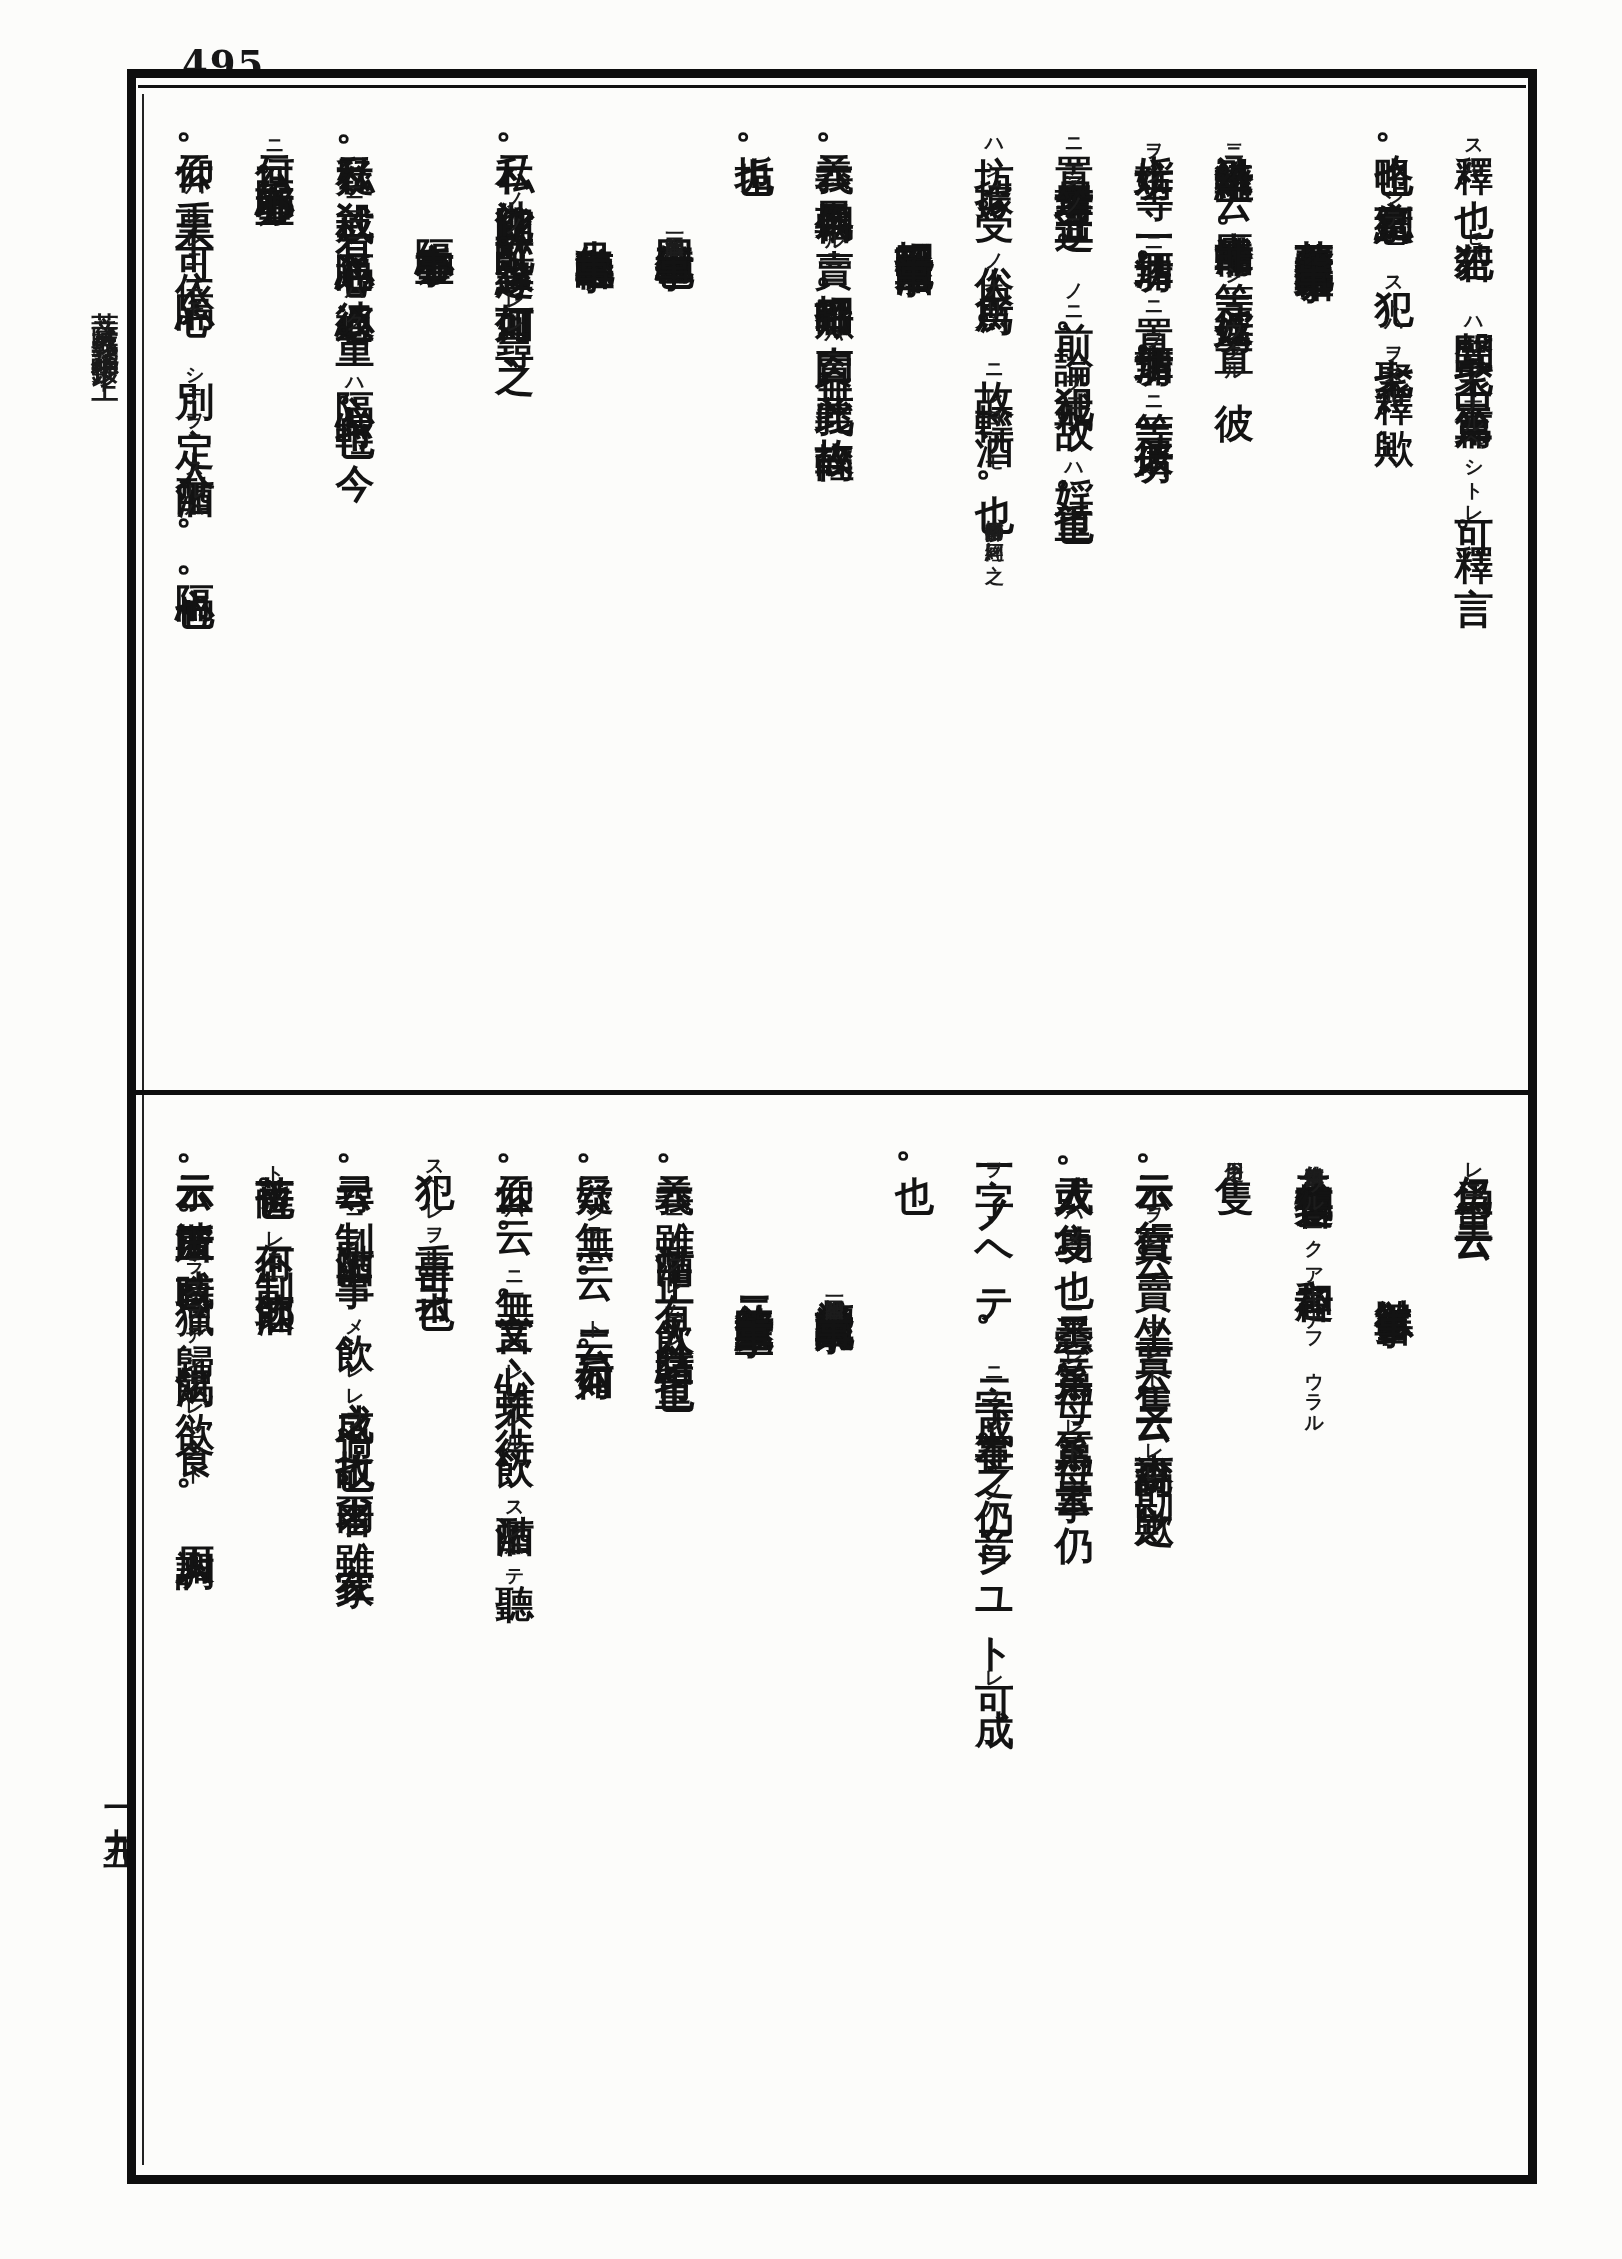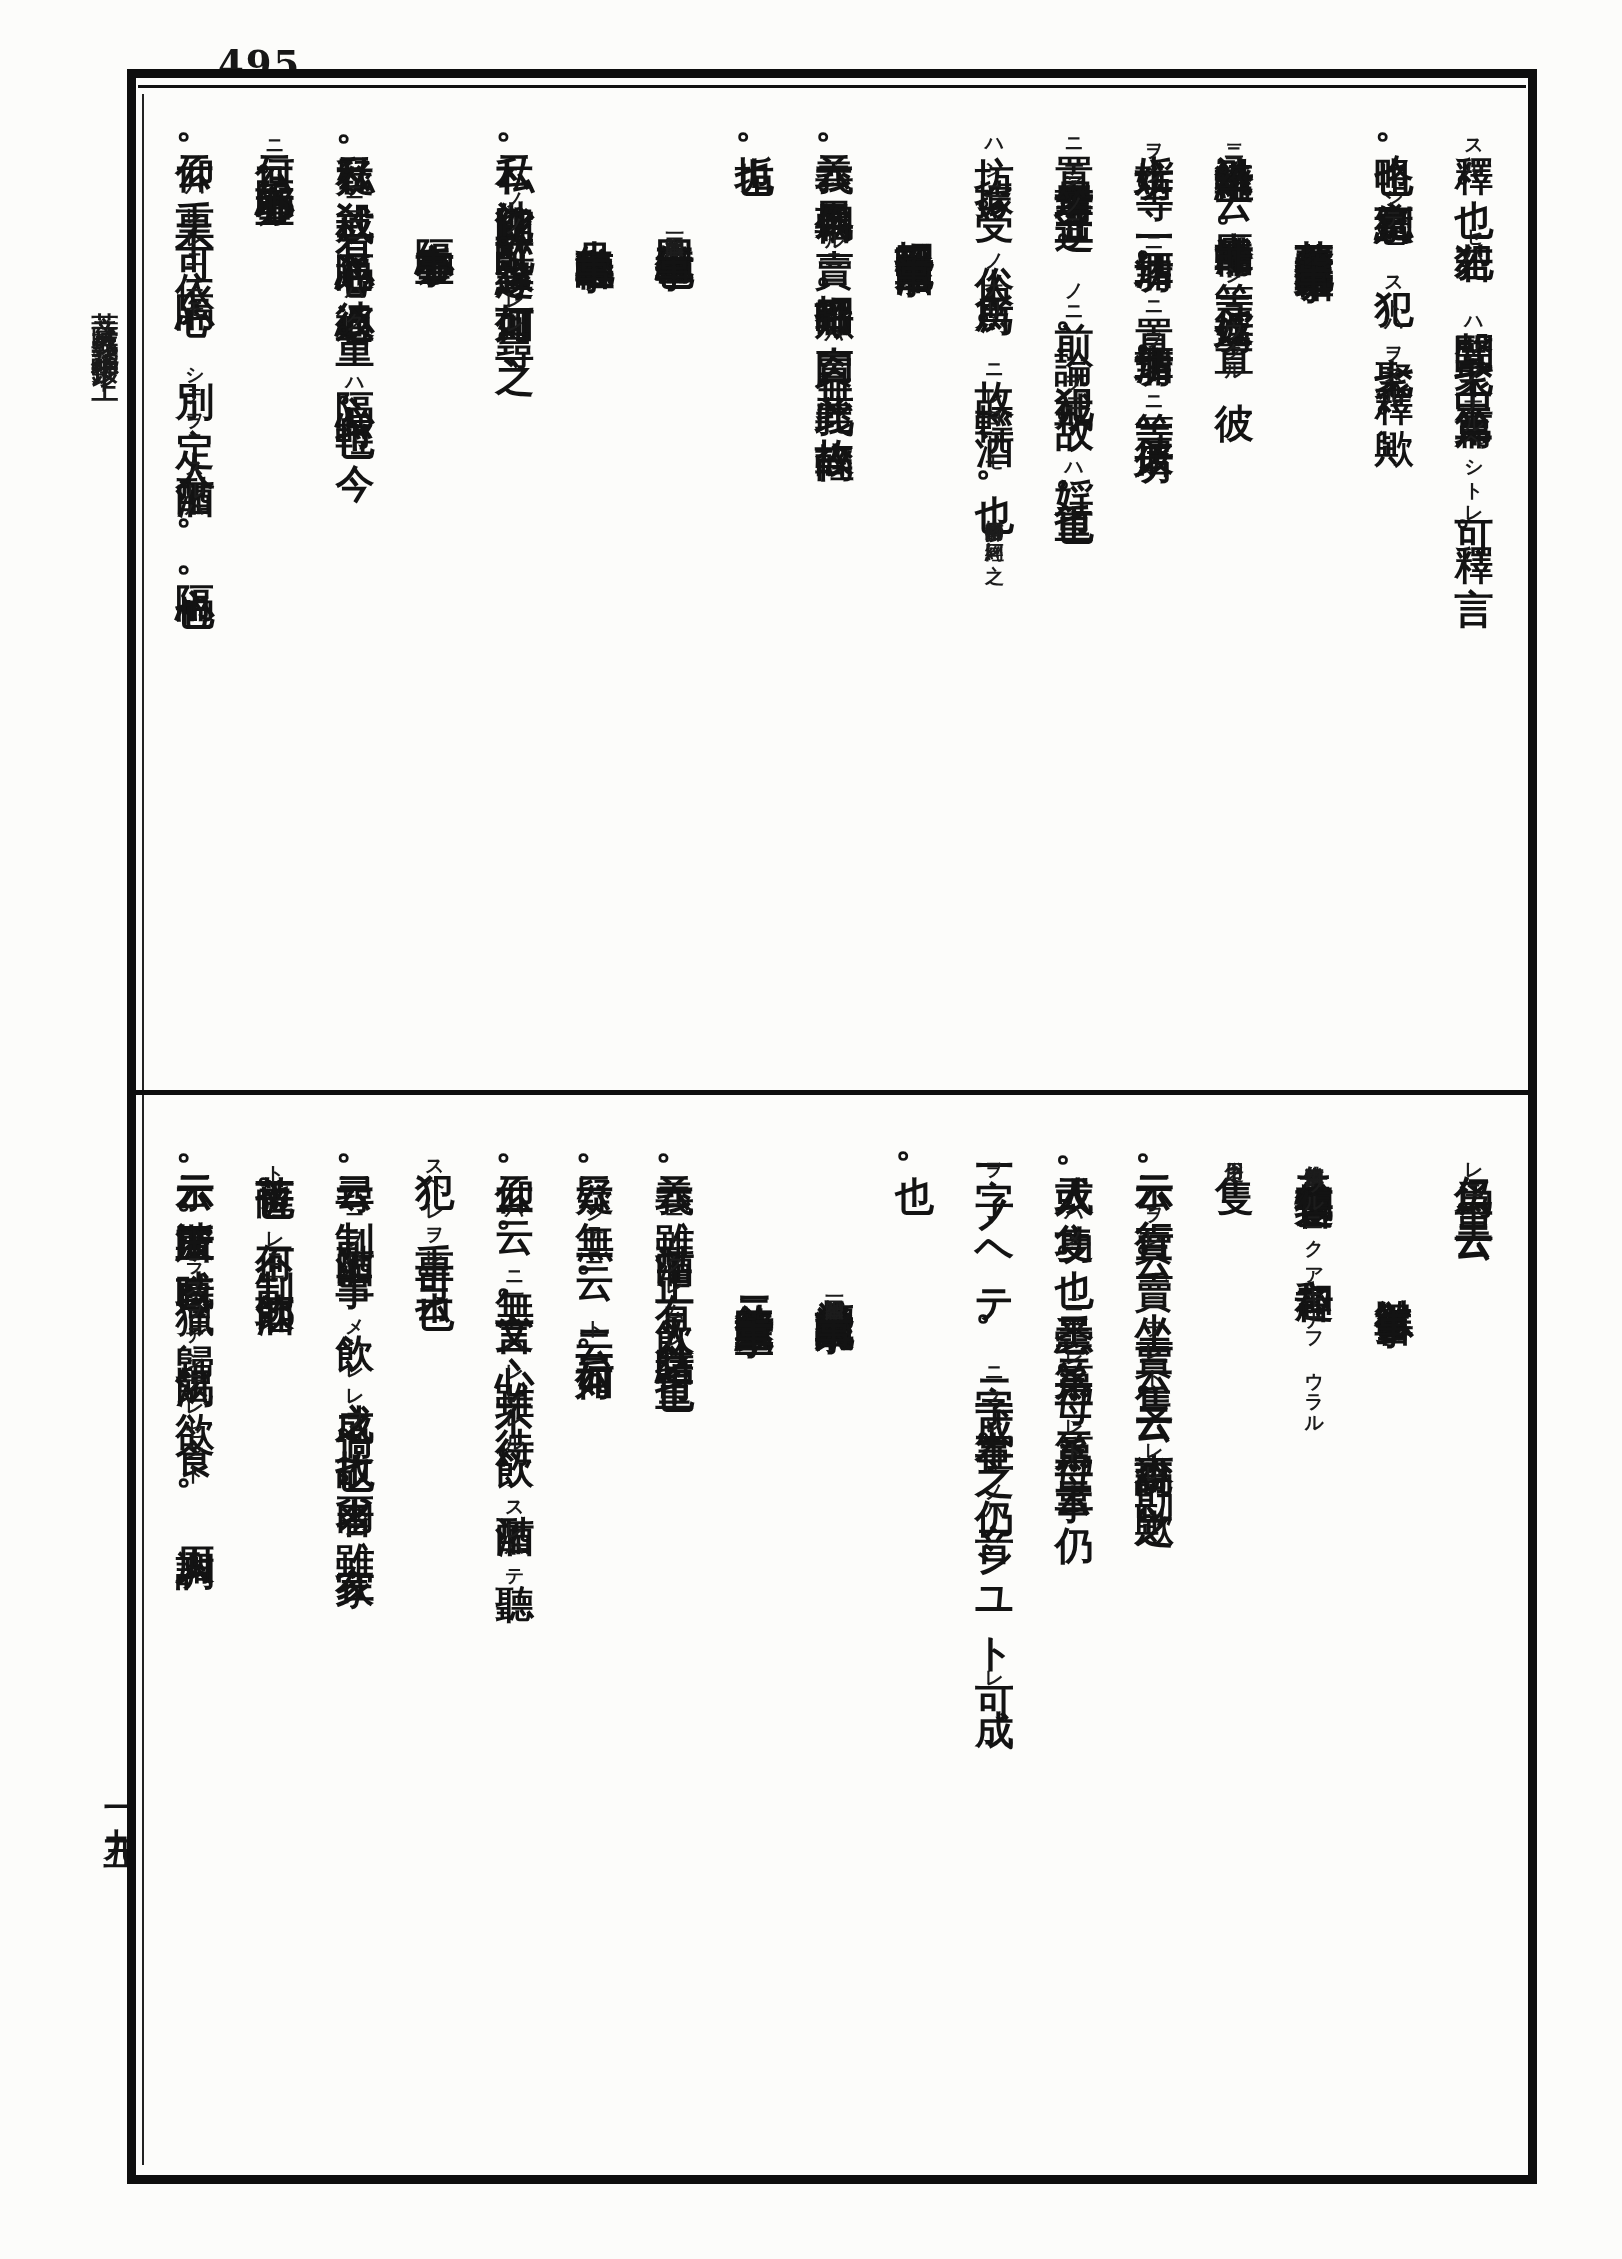--- a/index.html
+++ b/index.html
@@ -2,21 +2,21 @@
 <html><head>
 <meta charset="utf-8">
 <style>
   html,body{margin:0;padding:0;background:#ffffff;}
   .page{
     position:relative;width:1623px;height:2259px;background:#fcfcfa;
     font-family:"DejaVu Serif","Liberation Serif",serif;color:#131313;overflow:hidden;
   }
   .pageno-top{
     position:absolute;left:182px;top:42px;font-size:37px;font-weight:700;
-    letter-spacing:2px;color:#171717;margin-left:36px;
+    letter-spacing:2px;color:#171717;
   }
   .spine-label{
     position:absolute;left:87px;top:291px;writing-mode:vertical-rl;
     font-size:27px;letter-spacing:7px;font-weight:600;color:#1a1a1a;
   }
   .pageno-bottom{
     position:absolute;left:97px;top:1790px;writing-mode:vertical-rl;
     font-size:33px;letter-spacing:12px;font-weight:700;color:#141414;
   }
   .frame{

